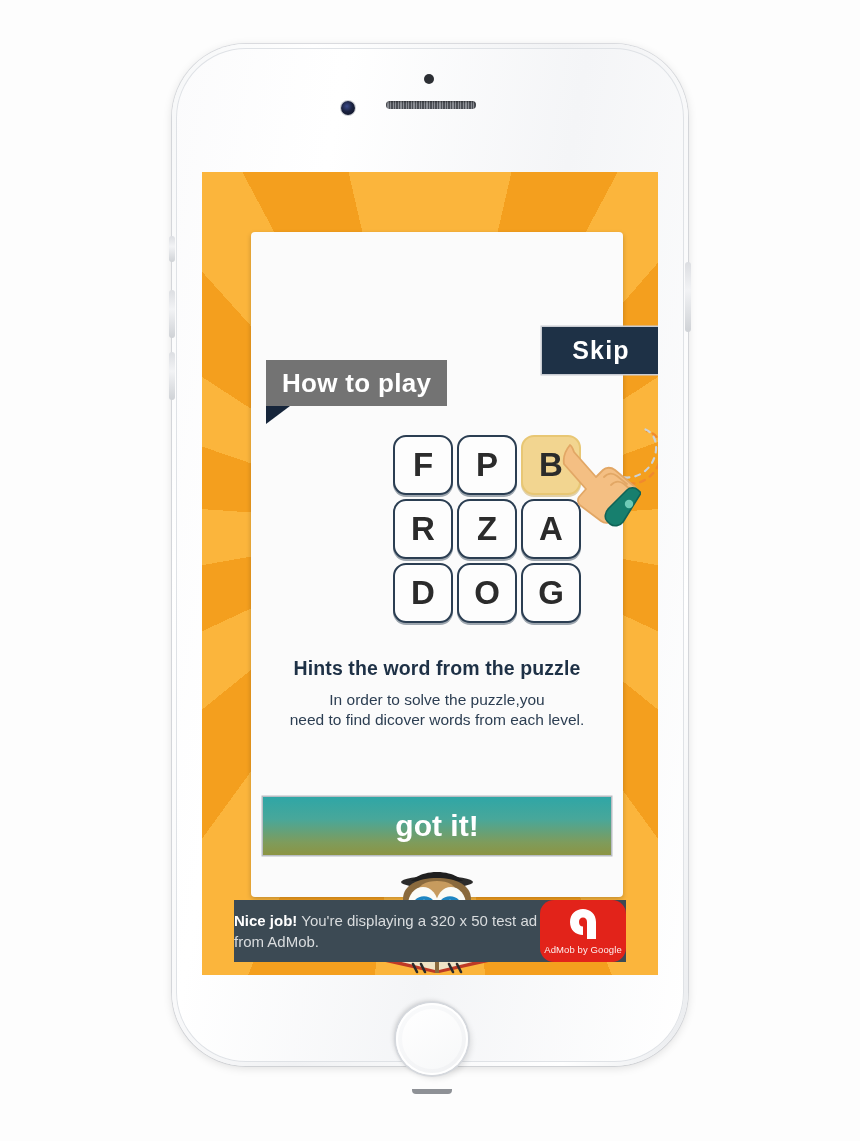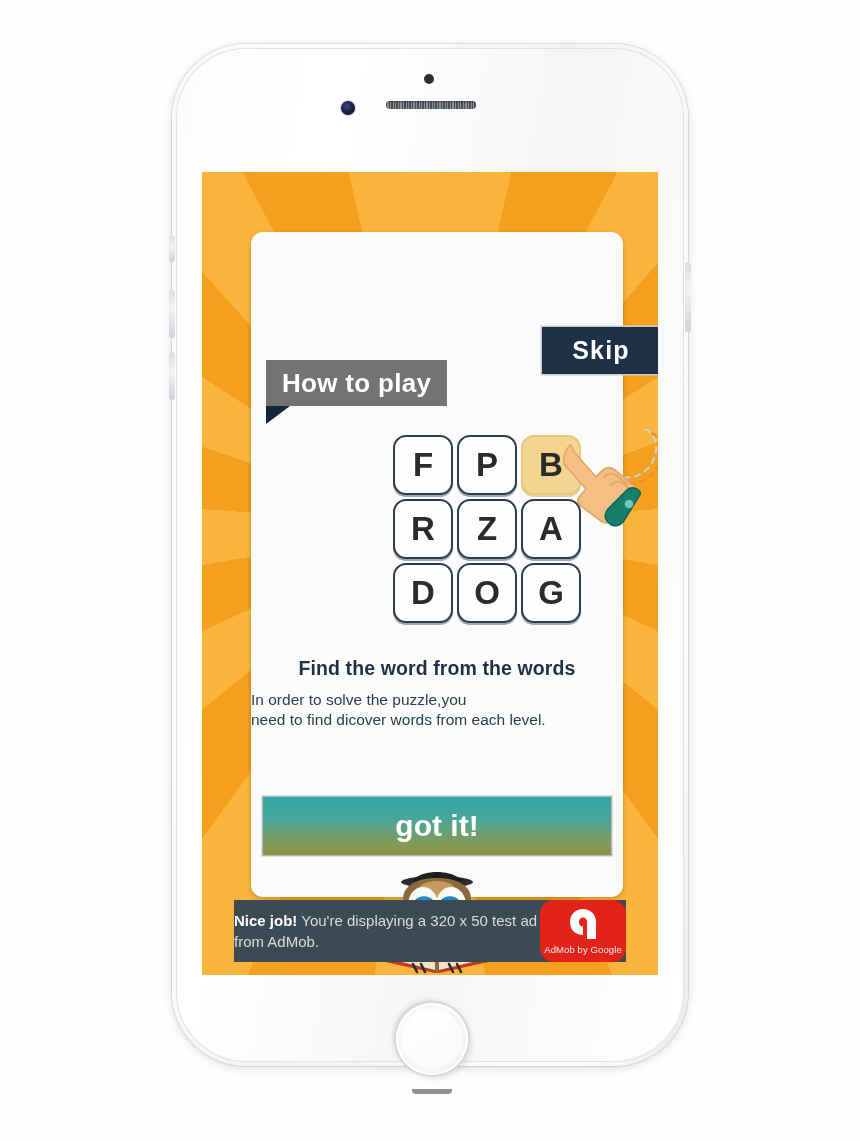--- a/index.html
+++ b/index.html
@@ -66,21 +66,21 @@
   .sb-left{position:absolute;left:9px;display:flex;align-items:center;gap:5px;}
   .sb-center{position:absolute;left:0;width:456px;text-align:center;font-weight:700;font-size:14.5px;}
   .sb-right{position:absolute;right:9px;display:flex;align-items:center;}
   .wifi{display:inline-block;width:15px;height:12px;position:relative;}
   .battery{width:25px;height:12px;border:1.6px solid #111;border-radius:2.5px;position:relative;padding:1.5px;box-sizing:border-box;}
   .battery i{display:block;height:100%;width:80%;background:#111;border-radius:1px;}
   .battery::after{content:"";position:absolute;right:-4px;top:3.5px;width:2.5px;height:5px;background:#111;border-radius:0 2px 2px 0;}
 
   
   .card{position:absolute;left:49px;top:60px;width:372px;height:665px;background:#FBFBFB;
-        border-radius:12px;box-shadow:0 2px 5px rgba(0,0,0,.22);}
+        border-radius:4px;box-shadow:0 2px 5px rgba(0,0,0,.22);}
 
   
   .skip{position:absolute;left:291px;top:95px;width:118px;height:47px;background:#1E3146;
         color:#ffffff;font-size:25px;font-weight:700;letter-spacing:1.2px;
         display:flex;align-items:center;justify-content:center;
         box-shadow:0 0 0 1.5px #c9ccd2;}
 
   
   .ribbon{position:absolute;left:15px;top:128px;height:46px;background:#737373;
           display:flex;align-items:center;padding:0 16px;color:#fff;
@@ -96,21 +96,21 @@
         font-size:33px;font-weight:700;color:#2B2B2B;box-shadow:0 2px 0 rgba(43,62,82,.45);}
   .tile.hl{background:#F2D590;border-color:#E8C774;box-shadow:0 2px 0 rgba(200,165,85,.5);}
 
   
   .hand{position:absolute;left:298px;top:210px;width:92px;height:86px;}
   .arc{position:absolute;left:360px;top:196px;width:58px;height:62px;}
 
   
   .headline{position:absolute;left:0;top:425px;width:372px;text-align:center;
             font-size:19.5px;font-weight:700;color:#1E3146;letter-spacing:.1px;}
-  .body{position:absolute;left:0;top:458px;width:372px;
+  .body{position:absolute;left:0;top:458px;width:372px;text-align:center;
         font-size:15.5px;line-height:20px;color:#2C3E52;font-weight:500;}
 
   
   .gotit{position:absolute;left:12px;top:565px;width:348px;height:58px;
          background:linear-gradient(180deg,#2FA6A6 0%,#48A79A 38%,#7E9C5C 78%,#8C9443 100%);
          color:#ffffff;font-size:30px;font-weight:700;
          display:flex;align-items:center;justify-content:center;
          box-shadow:0 0 0 1.5px #b9bdc3;}
 
   
@@ -182,21 +182,21 @@
         <g>
           <path d="M24 6 L24 6" fill="none"></path>
           <path d="M21 3 C16 9 14 16 15 22 L37 47 L30 55 C28 58 29 62 32 64 L52 79 C56 82 61 81 64 78 L86 56 C89 53 89 48 86 45 L66 28 C62 25 57 25 54 28 L47 35 L25 10 C24 7 23 4 21 3 Z" fill="#F4BF83" stroke="#E2A765" stroke-width="1.8" stroke-linejoin="round"></path>
           <path d="M55 35 C59 31 64 31 68 34 L78 42" fill="none" stroke="#E2A765" stroke-width="1.8" stroke-linecap="round"></path>
           <path d="M62 43 C66 39 71 39 75 42 L83 49" fill="none" stroke="#E2A765" stroke-width="1.8" stroke-linecap="round"></path>
           <path d="M60 66 L78 48 C81 45 86 45 89 48 L92 51 L74 80 C71 84 65 85 61 82 L58 79 C55 76 56 70 60 66 Z" fill="#177F6E" stroke="#106356" stroke-width="1.6" stroke-linejoin="round"></path>
           <circle cx="80" cy="62" r="4.2" fill="#6FCBB7"></circle>
         </g>
       </svg>
 
-      <div class="headline">Find the word from the words</div>
+      <div class="headline">Hints the word from the puzzle</div>
 
       <div class="body">
         <div>In order to solve the puzzle,you</div>
         <div>need to find dicover words from each level.</div>
       </div>
 
       <div class="gotit">got it!</div>
 
       <svg class="owl" viewBox="0 0 128 108">
         <ellipse cx="64" cy="13" rx="36" ry="6" fill="#2B2B2B"></ellipse>

